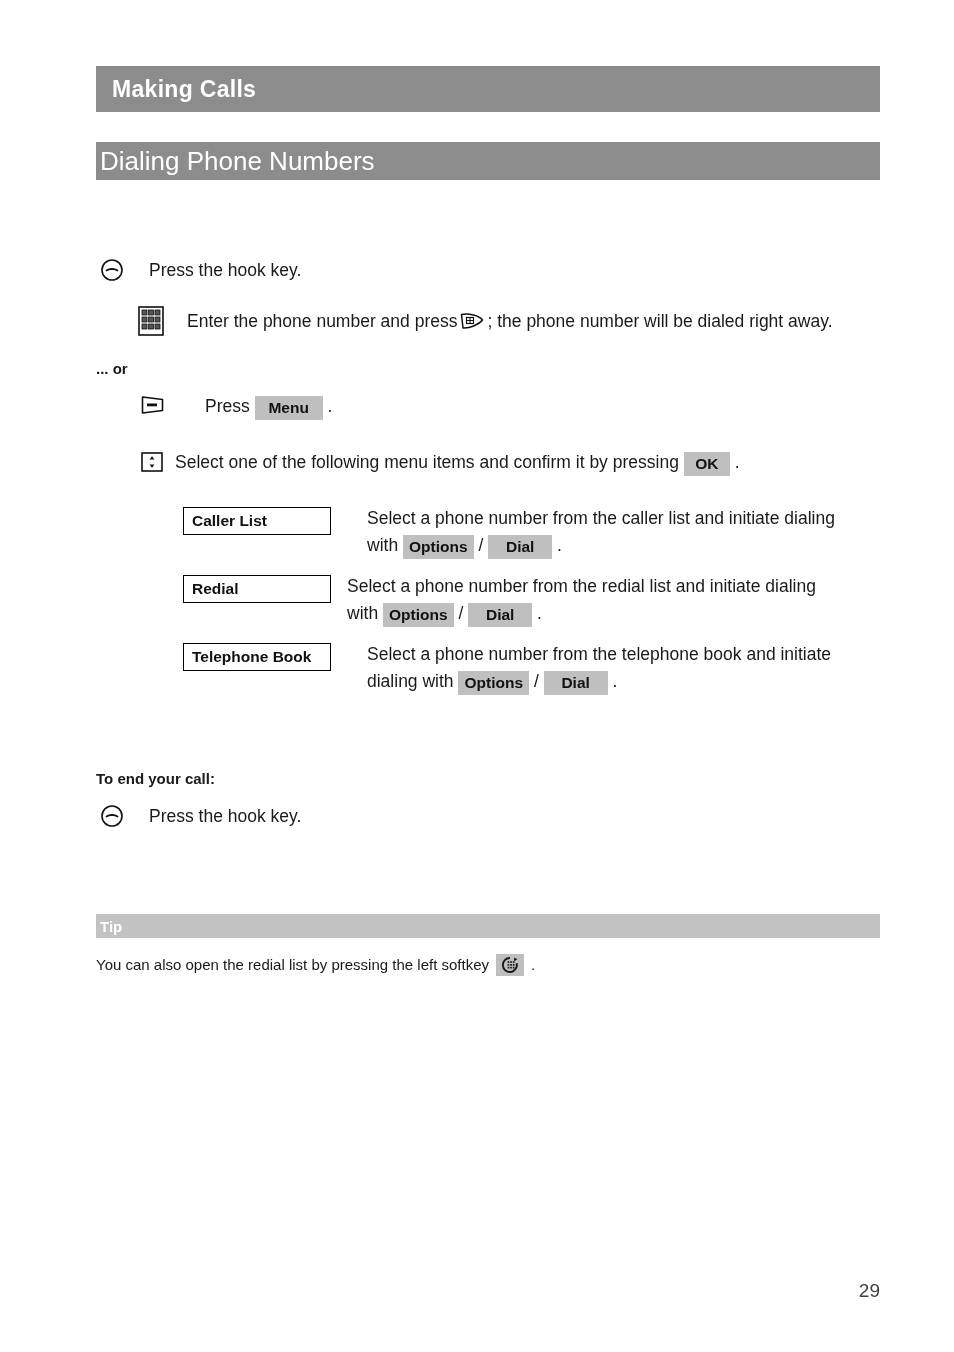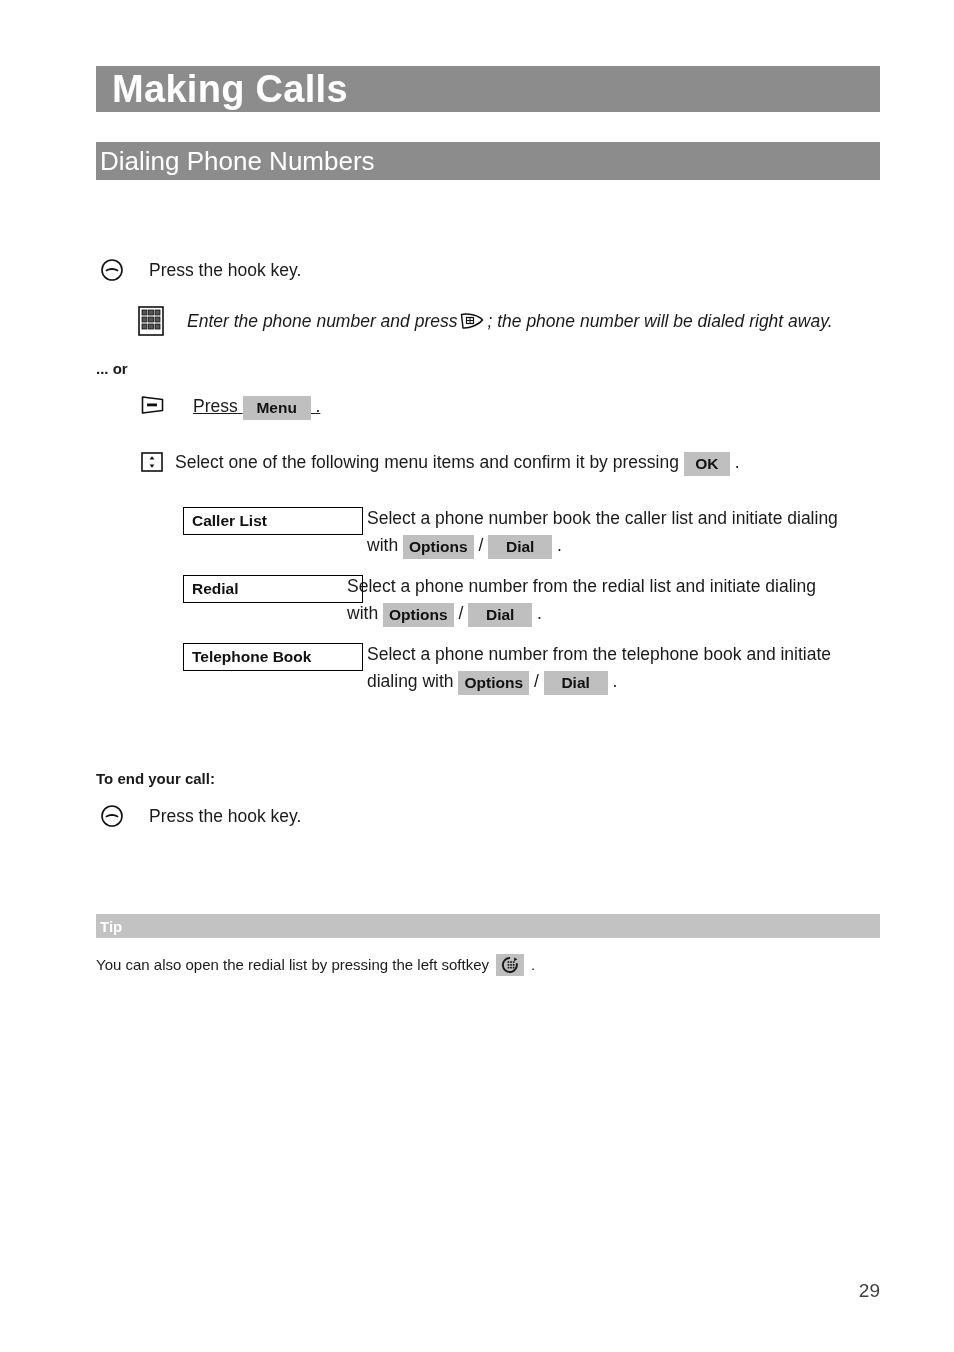--- a/index.html
+++ b/index.html
@@ -27,21 +27,21 @@
   .bar-chapter {
     position: absolute;
     left: 96px; top: 66px;
     width: 784px; height: 46px;
     background: #8c8c8c;
     display: flex;
     align-items: center;
   }
   .bar-chapter .txt {
     color: #ffffff;
-    font-size: 38px;
+    font-size: 23px;
     font-weight: bold;
     letter-spacing: 0.3px;
     padding-left: 16px;
     line-height: 1;
   }
 
   .bar-section {
     position: absolute;
     left: 96px; top: 142px;
     width: 784px; height: 38px;
@@ -132,21 +132,21 @@
     top: 1px;
   }
   .chip.w-menu   { min-width: 56px; }
   .chip.w-ok     { min-width: 34px; }
   .chip.w-options{ min-width: 58px; }
   .chip.w-dial   { min-width: 52px; }
 
   
   .menubox {
     position: absolute;
-    width: 180px;
+    width: 148px;
     height: 28px;
     border: 1.6px solid #000000;
     background: #ffffff;
     box-sizing: border-box;
     display: flex;
     align-items: center;
   }
   .menubox .txt {
     font-size: 15.5px;
     font-weight: bold;
@@ -212,42 +212,42 @@
           <rect x="17" y="4" width="5" height="5"></rect>
           <rect x="4" y="11" width="5" height="5"></rect>
           <rect x="10.5" y="11" width="5" height="5"></rect>
           <rect x="17" y="11" width="5" height="5"></rect>
           <rect x="4" y="18" width="5" height="5"></rect>
           <rect x="10.5" y="18" width="5" height="5"></rect>
           <rect x="17" y="18" width="5" height="5"></rect>
         </g>
       </svg>
     </span>
-    <span class="label" style="margin-left:12px; margin-top:3px;font-style:italic;">
+    <span class="label" style="margin-left:12px; margin-top:3px;">
       <span>Enter the phone number and press</span><span class="inline-icon">
         <svg width="26" height="20" viewBox="0 0 26 20">
           <path d="M2.5 3.5 C10 2.2 20 4.5 23.5 9 C20.5 13 11 17.5 4 17 Z" fill="#ffffff" stroke="#111" stroke-width="1.5" stroke-linejoin="round"></path>
           <rect x="7.5" y="6.5" width="7" height="6" fill="none" stroke="#111" stroke-width="1.2"></rect>
           <line x1="11" y1="6.5" x2="11" y2="12.5" stroke="#111" stroke-width="1"></line>
           <line x1="7.5" y1="9.5" x2="14.5" y2="9.5" stroke="#111" stroke-width="1"></line>
         </svg>
       </span><span>; the phone number will be dialed right away.</span>
     </span>
   </div>
 
   <div class="body-text bold-lead" style="left:96px; top:356px;">... or</div>
 
   <div class="steprow" style="left:140px; top:394px;">
     <span class="icon">
       <svg width="26" height="22" viewBox="0 0 26 22">
         <path d="M2.5 3 L22.5 5.5 L22.5 16.5 L2.5 19 Z" fill="#ffffff" stroke="#111" stroke-width="1.6" stroke-linejoin="round"></path>
         <rect x="7" y="9.5" width="10" height="2.8" fill="#111"></rect>
       </svg>
     </span>
-    <span class="label" style="margin-left:16px; margin-top:0px;text-decoration:underline;">
+    <span class="label" style="margin-left:28px; margin-top:0px;">
       <span>Press</span>
       <span class="chip w-menu">Menu</span>
       <span>.</span>
     </span>
   </div>
 
   <div class="steprow" style="left:140px; top:450px;">
     <span class="icon">
       <svg width="24" height="24" viewBox="0 0 24 24">
         <rect x="2" y="3" width="20" height="18" fill="#ffffff" stroke="#111" stroke-width="1.6"></rect>
@@ -259,21 +259,21 @@
       <span>Select one of the following menu items and confirm it by pressing</span>
       <span class="chip w-ok">OK</span>
       <span>.</span>
     </span>
   </div>
 
   <div class="menubox" style="left:183px; top:507px;">
     <span class="txt">Caller List</span>
   </div>
   <div class="desc" style="left:367px; top:505px;">
-    <span>Select a phone number book the caller list and initiate dialing</span><br>
+    <span>Select a phone number from the caller list and initiate dialing</span><br>
     <span>with</span>
     <span class="chip w-options">Options</span>
     <span>/</span>
     <span class="chip w-dial">Dial</span>
     <span>.</span>
   </div>
 
   <div class="menubox" style="left:183px; top:575px;">
     <span class="txt">Redial</span>
   </div>

